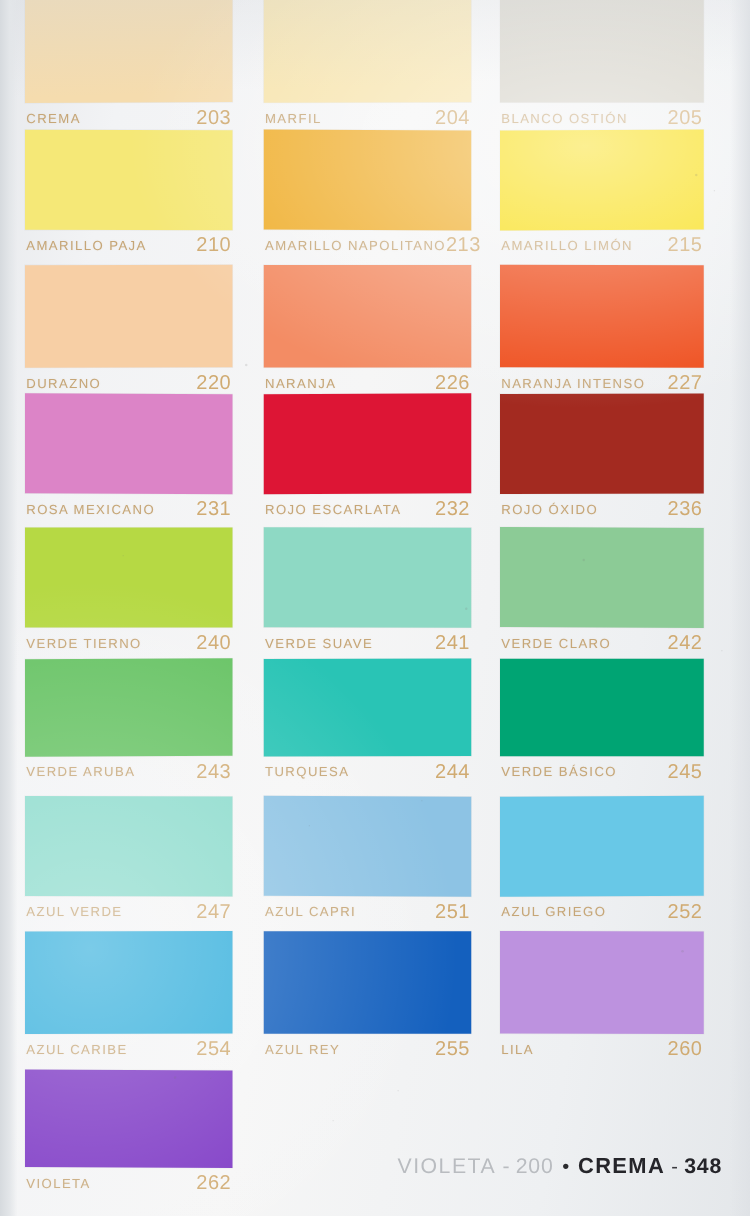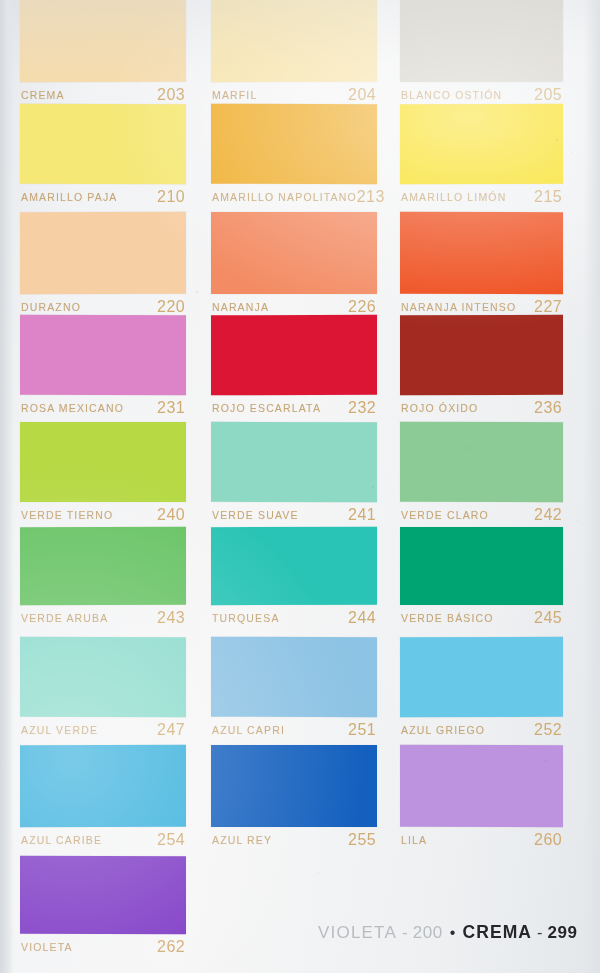--- a/index.html
+++ b/index.html
@@ -356,16 +356,16 @@
       <div class="speck" style="left: 318px; top: 872px; width: 1px; height: 1px;"></div>
     </div>
 
   <div id="footer">
     <span class="foot-blanco">VIOLETA</span>
     <span class="foot-dash-1">-</span>
     <span class="foot-num-200">200</span>
     <span class="foot-dot">•</span>
     <span class="foot-negro">CREMA</span>
     <span class="foot-dash-2">-</span>
-    <span class="foot-num-299">299</span>
+    <span class="foot-num-299">348</span>
   </div>
 
 </div>
 
 </body></html>

